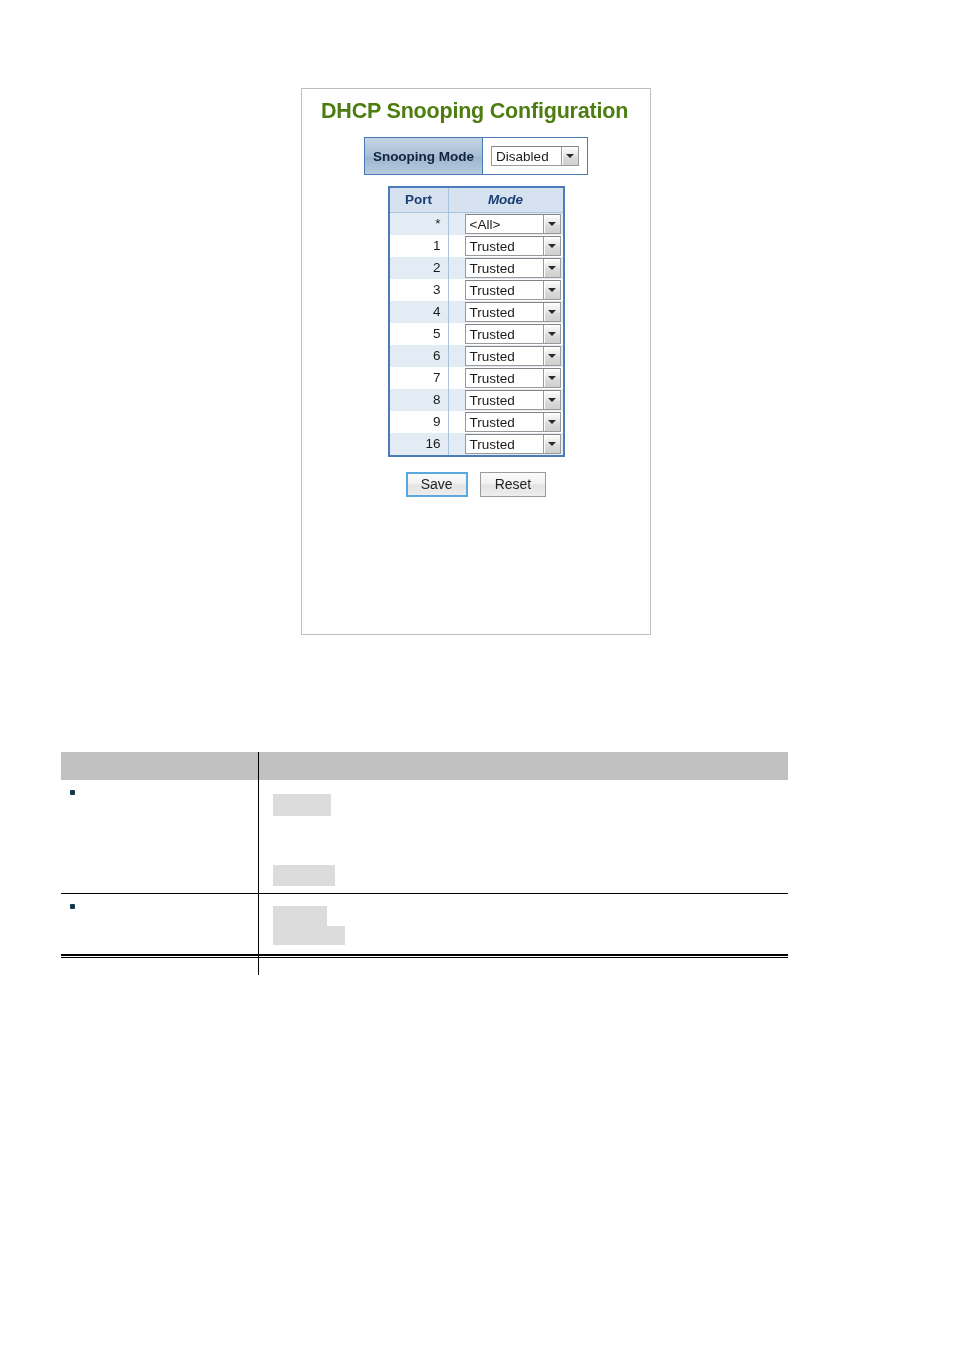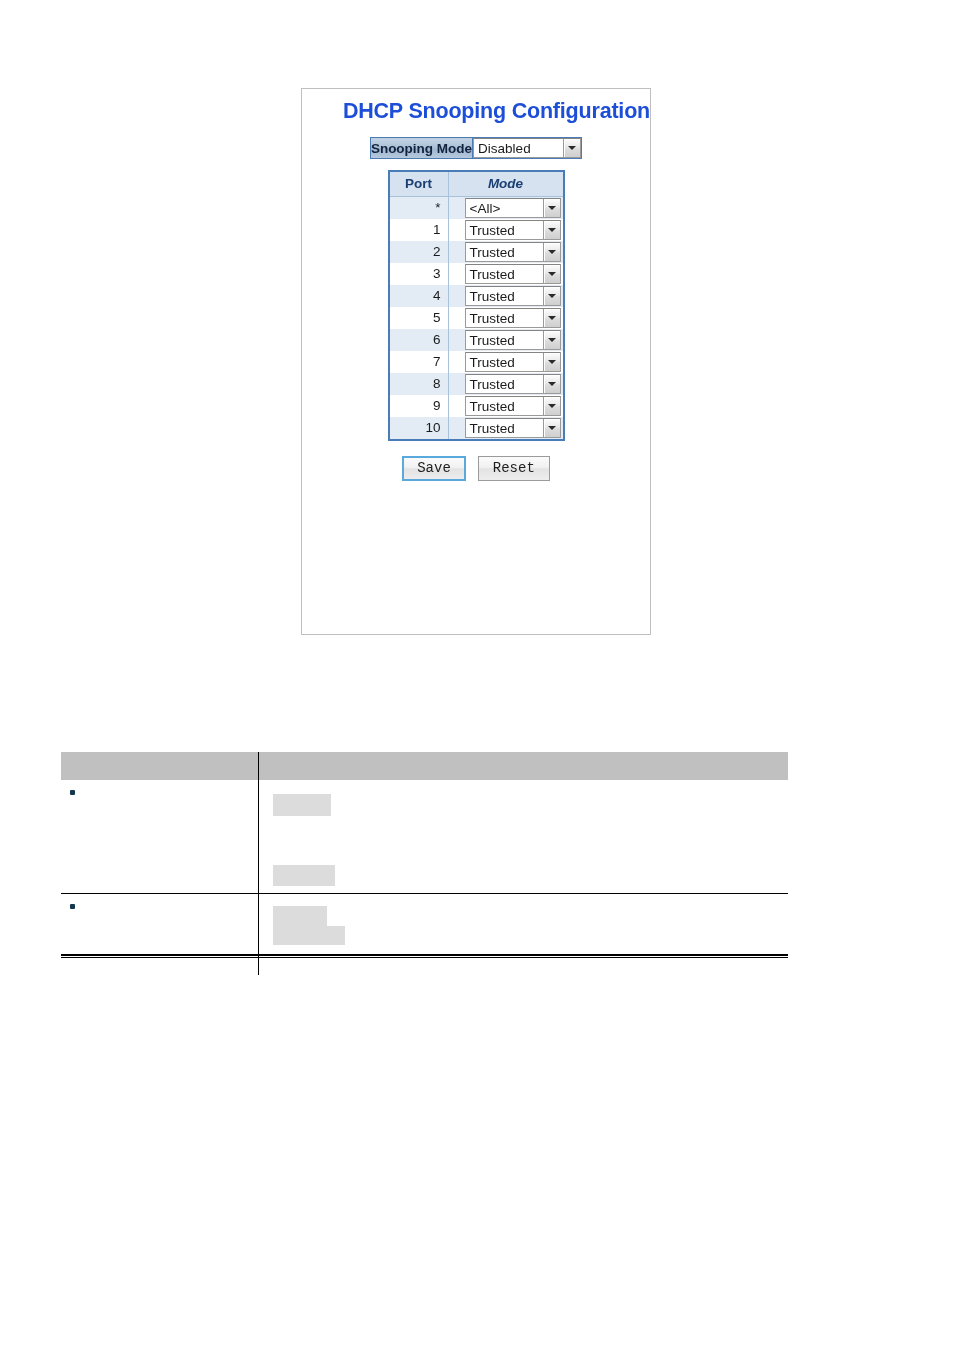--- a/index.html
+++ b/index.html
@@ -21,26 +21,26 @@
     left: 301px;
     top: 88px;
     width: 350px;
     height: 547px;
     background: #ffffff;
     border: 1px solid #bfbfbf;
     box-sizing: border-box;
   }
 
   .panel-title {
-    color: #1d4ed8;
+    color: #4d7c0f;
     font-size: 21.5px;
     font-weight: bold;
     letter-spacing: -0.2px;
-    text-align: right;
-    margin: 10px 0 0 12px;
+    text-align: left;
+    margin: 10px 0 0 19px;
     white-space: nowrap;
   }
 
   .subtitle {
     color: #1b4ba0;
     font-size: 20px;
     font-weight: bold;
     letter-spacing: -0.2px;
     text-align: center;
     margin-top: 44px;
@@ -52,21 +52,21 @@
     margin-top: 13px;
     display: flex;
     justify-content: center;
   }
   table.mode-table {
     border-collapse: collapse;
     border: 1px solid #4b7bb5;
     background: #ffffff;
   }
   table.mode-table td {
-    padding: 0;
+    padding: 8px;
     vertical-align: middle;
   }
   td.mode-label {
     background: linear-gradient(to bottom, #c3d3e4 0%, #aabfd6 48%, #9fb6d0 52%, #b7cadd 100%);
     color: #12233d;
     font-size: 13.5px;
     font-weight: bold;
     text-align: center;
     padding: 3px 9px 4px 9px;
     border-right: 1px solid #4b7bb5;
@@ -106,21 +106,21 @@
     background: linear-gradient(to bottom, #fdfdfd 0%, #e8e8e8 45%, #dcdcdc 55%, #cfcfcf 100%);
     border-left: 1px solid #9a9a9a;
     box-shadow: inset 1px 1px 0 #ffffff;
   }
   .select .sel-btn .arrow {
     width: 0; height: 0;
     border-left: 4px solid transparent;
     border-right: 4px solid transparent;
     border-top: 4px solid #2a2a2a;
   }
-  .select.wide { width: 108px; }
+  .select.wide { width: 88px; }
   .select.port { width: 96px; }
 
   
   .port-table-wrap {
     margin-top: 11px;
     display: flex;
     justify-content: center;
   }
   table.port-table {
     border-collapse: collapse;
@@ -154,21 +154,21 @@
   table.port-table tr.odd td { background: #ffffff; }
 
   
   .btn-row {
     margin-top: 15px;
     display: flex;
     justify-content: center;
     gap: 12px;
   }
   .btn {
-    font-family: Liberation Mono, monospace;
+    font-family: Liberation Sans, sans-serif;
     font-size: 14px;
     color: #1f1f1f;
     padding: 3px 14px 4px 14px;
     background: linear-gradient(to bottom, #fbfbfb 0%, #f1f1f1 45%, #e3e3e3 52%, #ededed 100%);
     border: 1px solid #9b9b9b;
     border-radius: 0;
     line-height: 1.15;
   }
   .btn.focus {
     border: 2px solid #5aa9dd;
@@ -399,21 +399,21 @@
             <div class="select port">
               <span class="sel-text">Trusted</span>
               <span class="sel-btn">
                   <span class="arrow"></span>
                 </span>
             </div>
           </td>
         </tr>
 
         <tr class="alt">
-          <td class="port-num">10</td>
+          <td class="port-num">16</td>
           <td class="mode-cell">
             <div class="select port">
               <span class="sel-text">Trusted</span>
               <span class="sel-btn">
                   <span class="arrow"></span>
                 </span>
             </div>
           </td>
         </tr>
 

